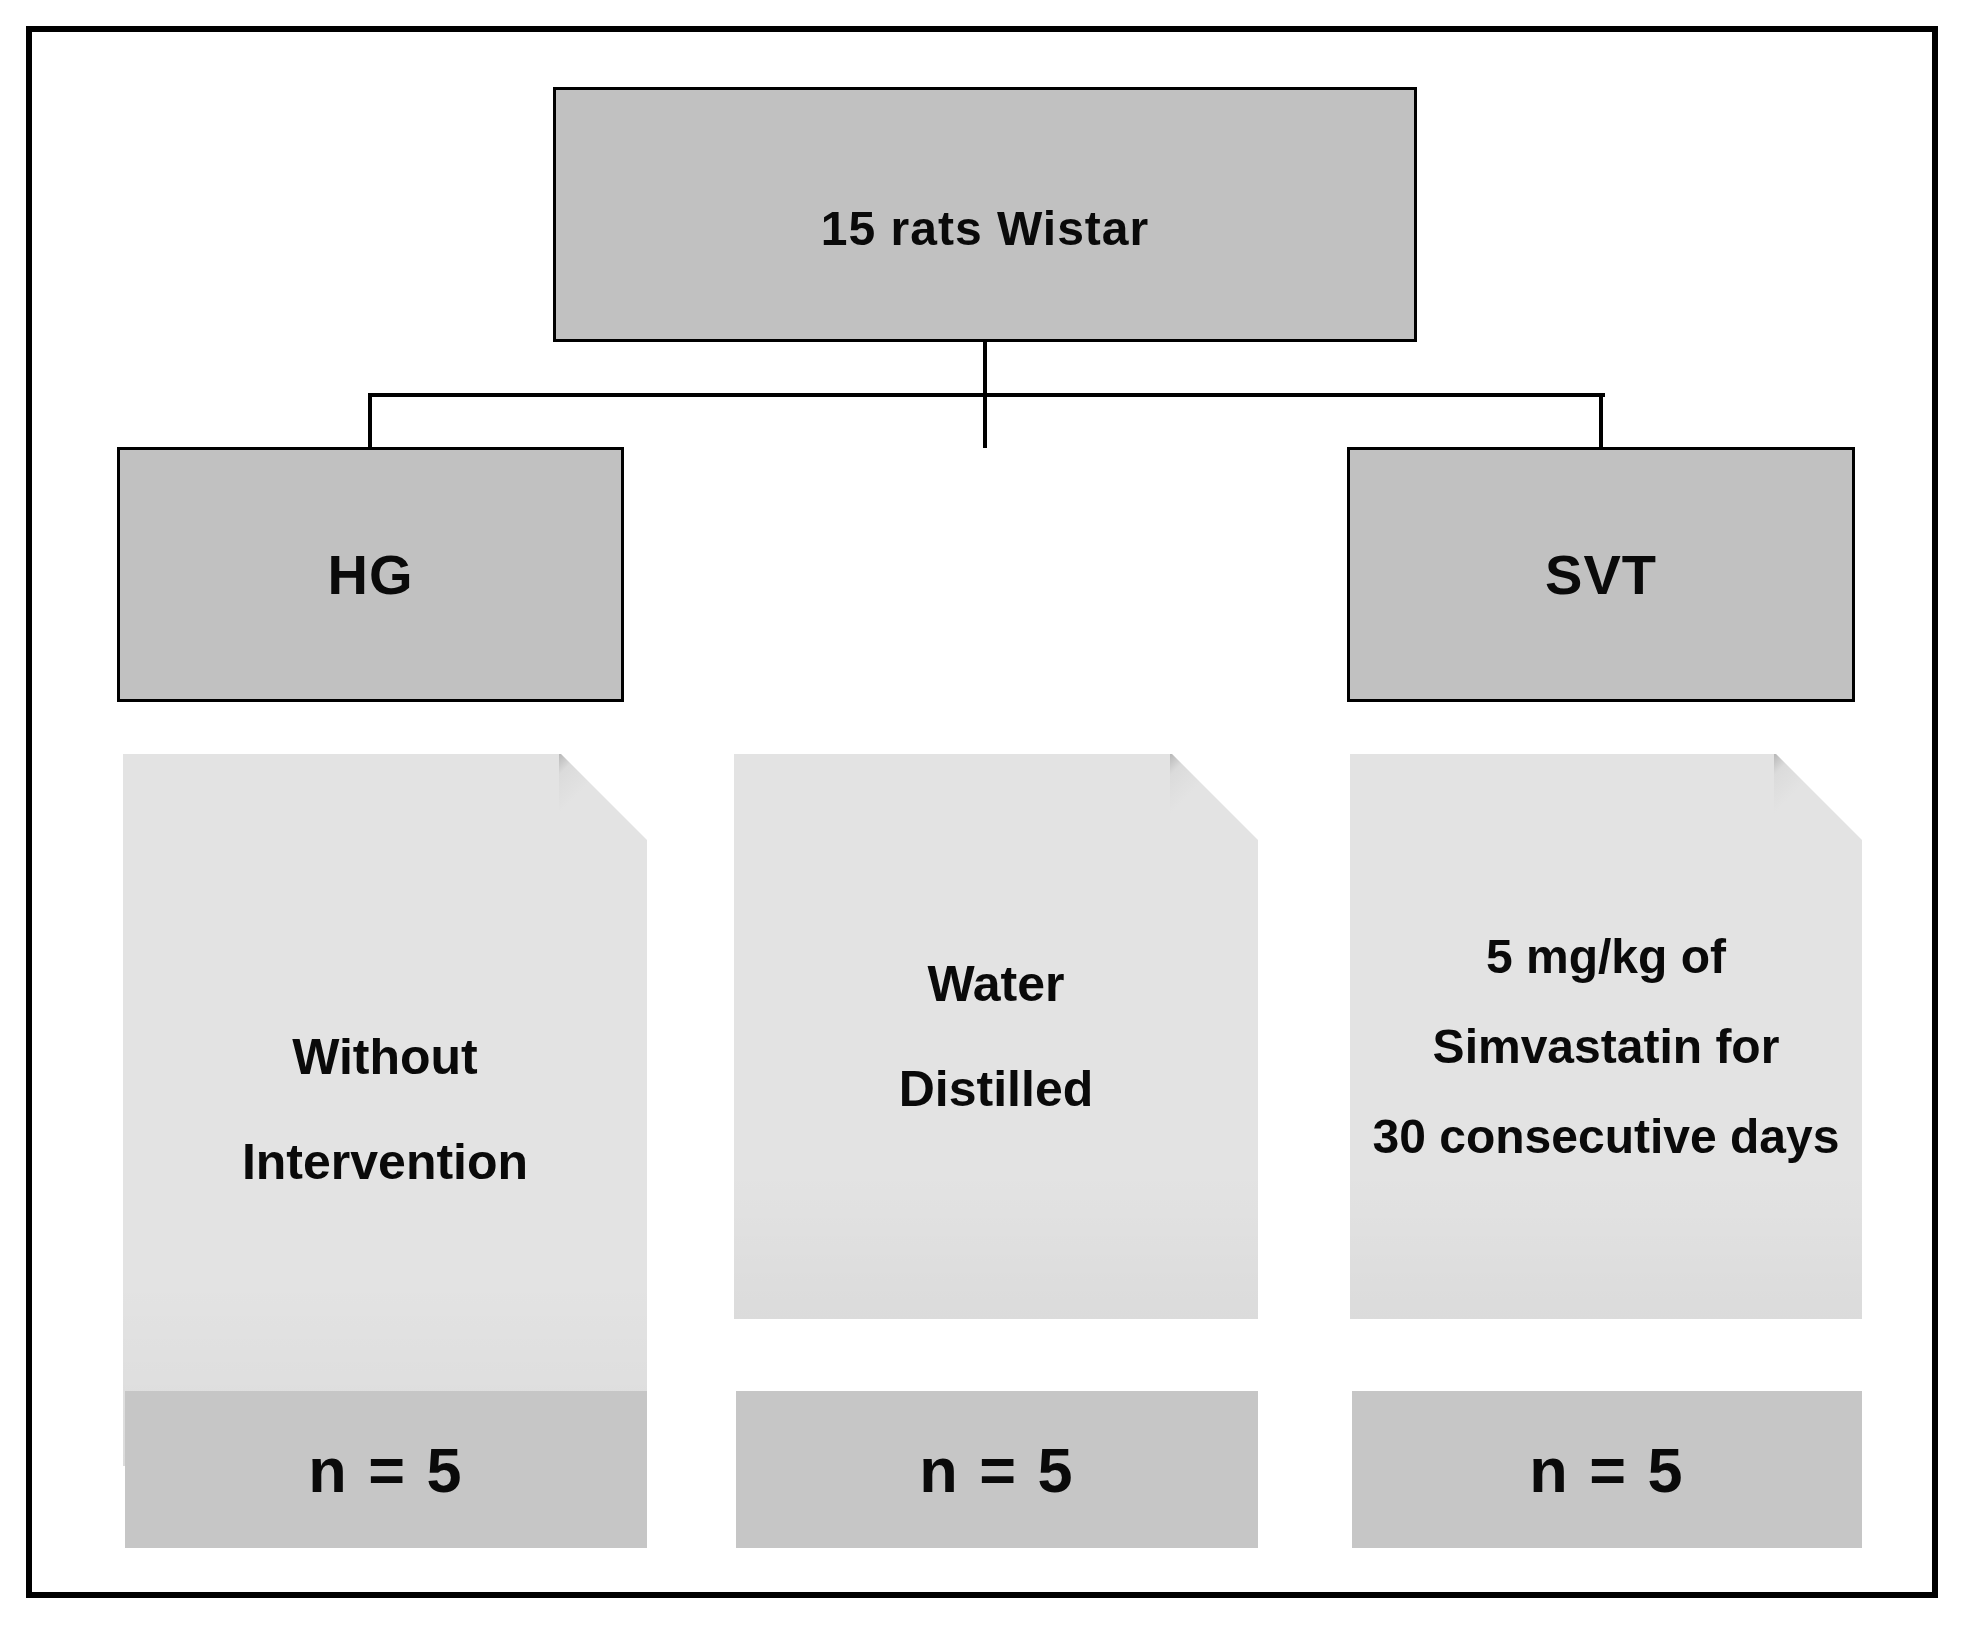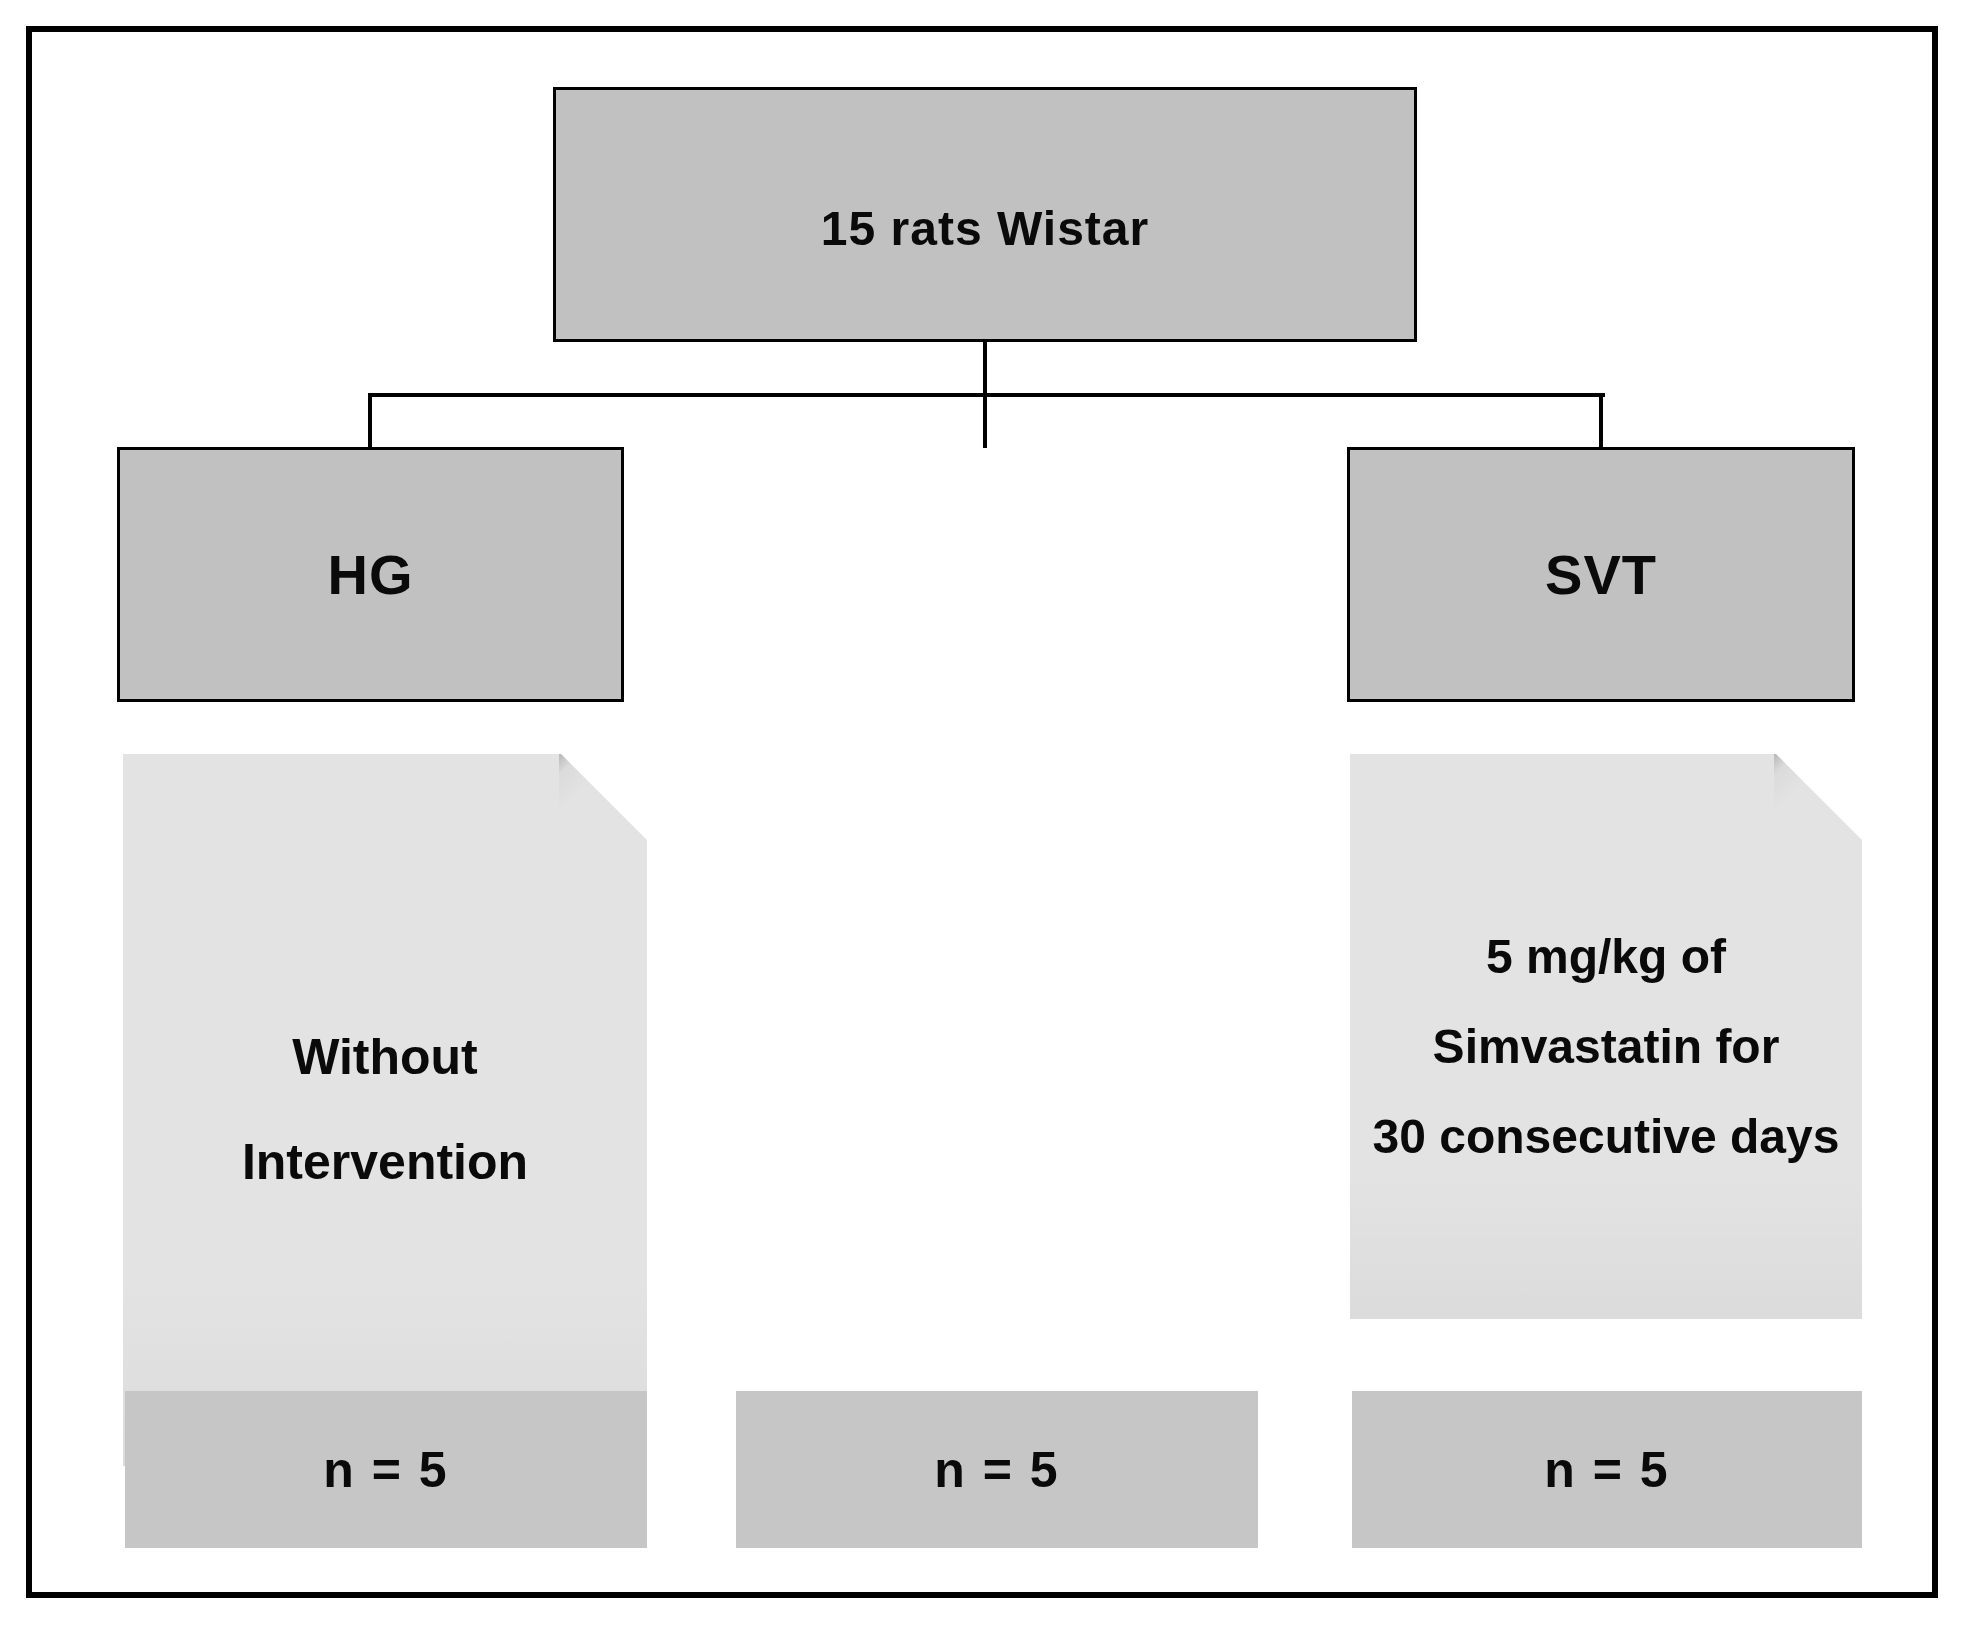--- a/index.html
+++ b/index.html
@@ -42,21 +42,21 @@
     content:"";position:absolute;left:0;bottom:0;width:100%;height:26%;
     background:linear-gradient(to bottom,rgba(0,0,0,0) 0%,rgba(0,0,0,0.035) 100%);
     pointer-events:none;
   }
   .note-line{font-size:50px;font-weight:bold;line-height:105px;white-space:nowrap;}
   .note-line.small{font-size:48px;line-height:90px;}
   .count{
     position:absolute;box-sizing:border-box;background:var(--count-fill);
     display:flex;align-items:center;justify-content:center;text-align:center;
   }
-  .count-label{font-size:50px;font-weight:bold;letter-spacing:2px;}
+  .count-label{font-size:63px;font-weight:bold;letter-spacing:2px;}
 </style>
 </head>
 <body>
 
 <div class="stage">
   <div class="frame"></div>
 
   <div class="node" style="left:553px;top:87px;width:864px;height:255px;">
     <span class="root-label">15 rats Wistar</span>
   </div>
@@ -71,20 +71,24 @@
     <span class="group-label">HG</span>
   </div>
   <div class="node" style="left:1347px;top:447px;width:508px;height:255px;">
     <span class="group-label">SVT</span>
   </div>
 
   <div class="note" style="left:123px;top:754px;width:524px;height:712px;">
     <div class="note-line">Without</div>
     <div class="note-line">Intervention</div>
   </div>
+  <div class="note" style="left:734px;top:754px;width:524px;height:565px;">
+    <div class="note-line">Water</div>
+    <div class="note-line">Distilled</div>
+  </div>
   <div class="note" style="left:1350px;top:754px;width:512px;height:565px;padding-top:20px;">
     <div class="note-line small">5 mg/kg of</div>
     <div class="note-line small">Simvastatin for</div>
     <div class="note-line small">30 consecutive days</div>
   </div>
 
   <div class="count" style="left:125px;top:1391px;width:522px;height:157px;">
     <span class="count-label">n = 5</span>
   </div>
   <div class="count" style="left:736px;top:1391px;width:522px;height:157px;">

